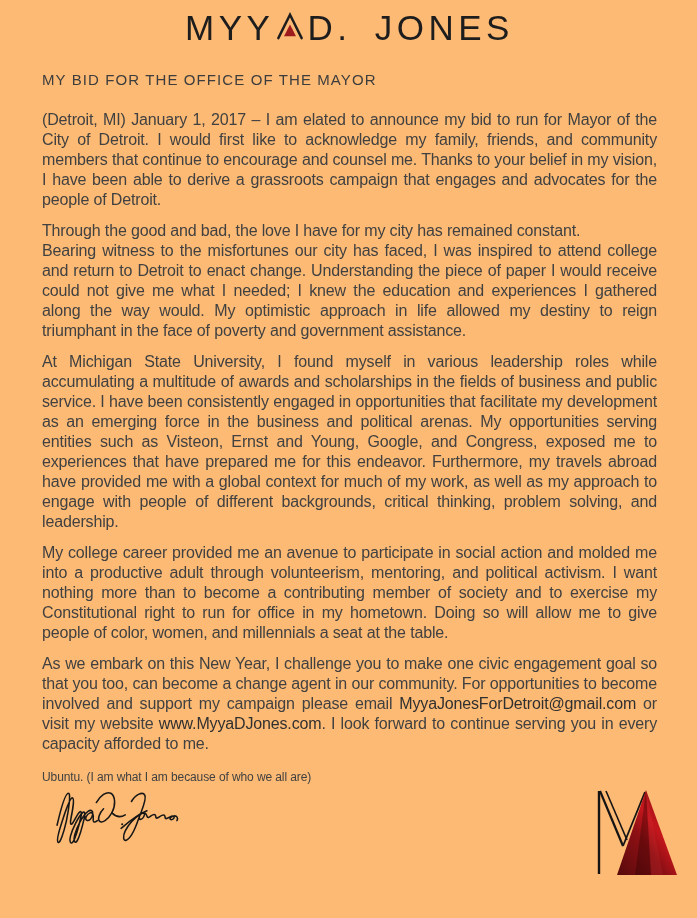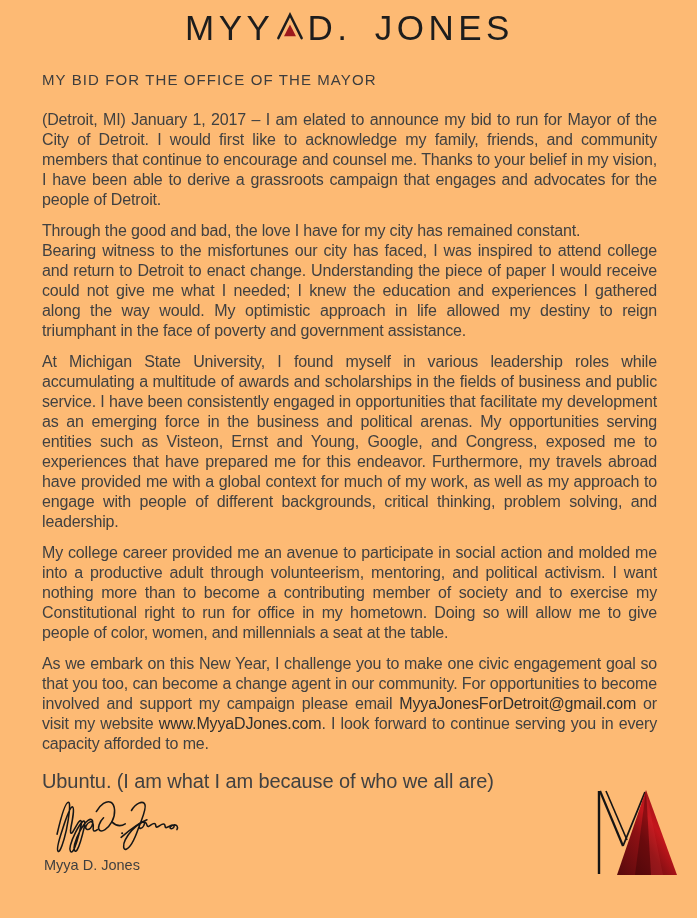--- a/index.html
+++ b/index.html
@@ -55,21 +55,21 @@
     letter-spacing: -0.15px;
     line-height: 20px;
     color: #414141;
     text-align: justify;
   }
   .letter-body p { margin: 0 0 11px; }
   .letter-body b { font-weight: normal; color: #303030; }
   
   .closing {
     margin-top: 16px;
-    font-size: 20px;
+    font-size: 12px;
     letter-spacing: -0.1px;
     color: #414141;
   }
   .signature { margin: 2px 0 0 6px; width: 170px; height: 62px; }
   .signature svg { display: block; width: 170px; height: 62px; }
   .printed-name {
     margin: 0 0 0 2px;
     font-size: 14.5px;
     color: #3f3f3f;
   }
@@ -110,21 +110,20 @@
         <path d="M8,76 C14,50 24,14 30,14 C35,14 31,44 26,68 C21,90 14,112 10,109 C7,106 12,86 18,68 C25,46 33,22 38,23 C42,24 38,48 35,62 C33,72 34,77 38,72 C43,65 48,53 52,50 C55,48 56,52 54,61 C51,74 45,98 39,108 C35,114 31,108 34,97 C38,82 49,60 57,52 C61,48 63,52 61,61 C58,74 53,96 47,106 C43,113 39,106 42,95 C46,80 58,56 68,49 C74,45 78,48 77,55 C76,62 70,69 65,66 C61,64 65,55 72,52 C77,50 79,56 78,64 C77,70 80,72 86,67"></path>
         <path d="M84,32 C92,18 104,10 112,14 C121,19 122,38 114,52 C106,66 95,73 90,68 C86,64 90,52 98,44"></path>
         <path d="M114,52 C122,60 130,62 140,56"></path>
         <circle cx="134" cy="74" r="2" fill="#171717" stroke="none"></circle>
         <path d="M152,30 C160,16 174,10 178,18 C182,26 172,46 165,66 C158,86 150,102 142,105 C136,107 135,97 140,87 C146,75 158,62 170,54 C176,50 179,53 176,59 C173,65 167,67 167,61 C167,55 174,50 179,53 C183,56 181,62 185,61 C190,59 194,53 198,56 C200,58 198,63 202,62 C207,60 212,54 216,57 C218,59 216,64 220,63 C226,61 231,56 234,59 C236,62 232,66 228,65 C225,64 228,59 234,58 C240,57 243,62 240,67"></path>
         <path d="M132,82 C146,70 164,55 182,48"></path>
       </g>
     </svg>
   </div>
 
-  <div class="printed-name">Myya D. Jones</div>
 
   <div class="logo">
     <svg viewBox="0 0 84 90" aria-hidden="true">
       <defs>
         <linearGradient id="redgrad" x1="0" y1="1" x2="1" y2="0">
           <stop offset="0" stop-color="#570a0c"></stop>
           <stop offset="0.42" stop-color="#8e1014"></stop>
           <stop offset="0.6" stop-color="#c4161c"></stop>
           <stop offset="0.78" stop-color="#9e1418"></stop>
           <stop offset="1" stop-color="#b01b20"></stop>

